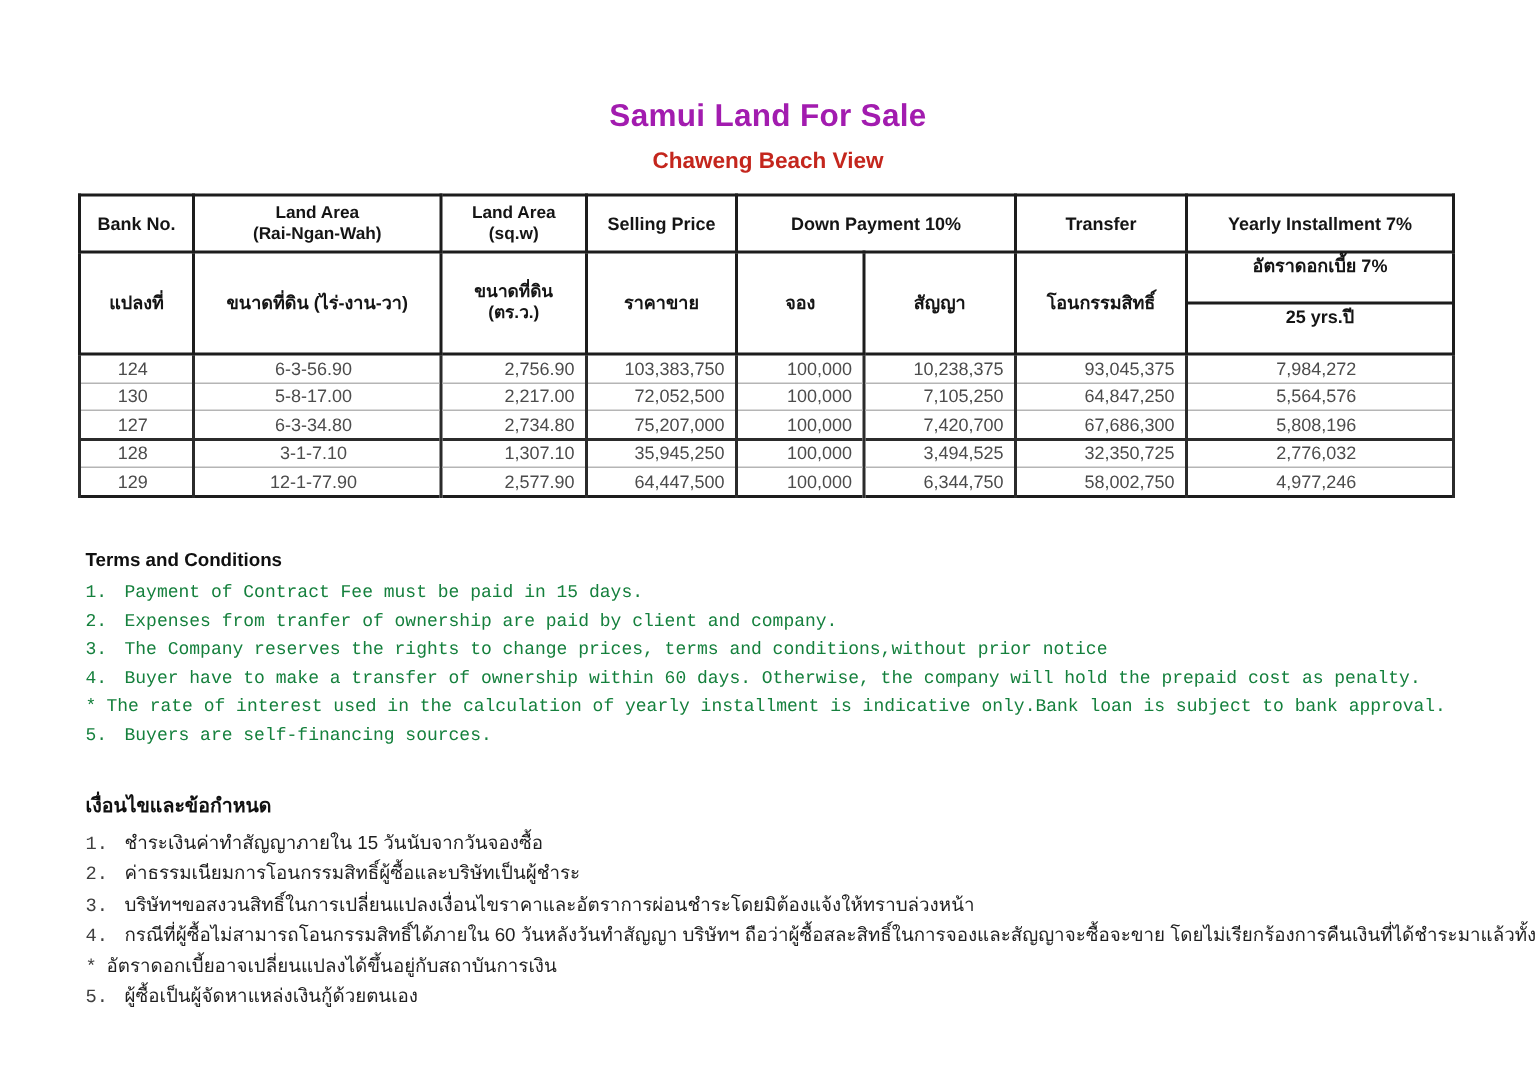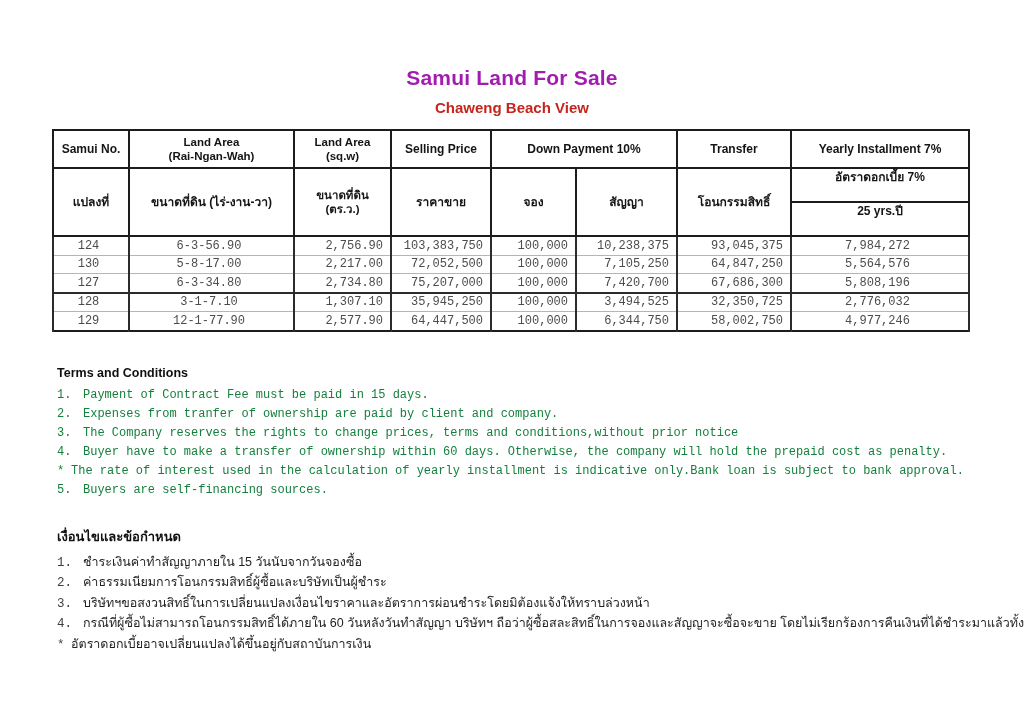--- a/index.html
+++ b/index.html
@@ -40,21 +40,21 @@
   tr.hrow1{height:38px;}
   tr.hrow2{height:34px;}
   .sub-line{display:block;font-size:11.5px;}
   .teal{color:var(--teal);}
 
   th.split-cell{padding:0;}
   .split-cell .half{height:32px;line-height:16px;font-size:12px;font-weight:bold;}
   .split-cell .half + .half{border-top:2px solid var(--ink);}
 
   .price-table tbody td{
-    font-family:Liberation Mono, monospace;
+    font-family:Liberation Sans, sans-serif;
     font-size:12px;color:var(--data-ink);
     height:15.5px;padding:1px 7px 1px 2px;
     border-left:2px solid var(--grid-dark);
     border-right:2px solid var(--grid-dark);
     border-top:1px solid var(--grid-light);
     white-space:nowrap;overflow:hidden;
   }
   .price-table tbody tr:nth-child(4) td,
   .price-table tbody tr:nth-child(7) td{
     border-top:2px solid var(--grid-dark);
@@ -93,21 +93,21 @@
       <col style="width:165px">
       <col style="width:97px">
       <col style="width:100px">
     <col style="width:85px">
       <col style="width:101px">
       <col style="width:114px">
       <col style="width:178px">
   </colgroup>
   <thead>
     <tr class="hrow1">
-      <th><span>Samui No.</span></th>
+      <th><span>Bank No.</span></th>
       <th>
         <span class="sub-line">Land Area</span>
         <span class="sub-line">(Rai-Ngan-Wah)</span>
       </th>
       <th>
         <span class="sub-line">Land Area</span>
         <span class="sub-line">(sq.w)</span>
       </th>
       <th class="teal"><span>Selling Price</span></th>
       <th colspan="2"><span>Down Payment  10%</span></th>
@@ -198,14 +198,15 @@
 </div>
 
 <div class="terms-th">
   <div class="terms-heading-th">เงื่อนไขและข้อกำหนด</div>
   <div id="terms-th-list">
       <div class="th-item"><span class="num">1.</span><span>ชำระเงินค่าทำสัญญาภายใน 15  วันนับจากวันจองซื้อ</span></div>
       <div class="th-item"><span class="num">2.</span><span>ค่าธรรมเนียมการโอนกรรมสิทธิ์ผู้ซื้อและบริษัทเป็นผู้ชำระ</span></div>
       <div class="th-item"><span class="num">3.</span><span>บริษัทฯขอสงวนสิทธิ์ในการเปลี่ยนแปลงเงื่อนไขราคาและอัตราการผ่อนชำระโดยมิต้องแจ้งให้ทราบล่วงหน้า</span></div>
       <div class="th-item"><span class="num">4.</span><span>กรณีที่ผู้ซื้อไม่สามารถโอนกรรมสิทธิ์ได้ภายใน 60  วันหลังวันทำสัญญา  บริษัทฯ ถือว่าผู้ซื้อสละสิทธิ์ในการจองและสัญญาจะซื้อจะขาย  โดยไม่เรียกร้องการคืนเงินที่ได้ชำระมาแล้วทั้งหมด</span></div>
       <div class="th-item star"><span class="num">*</span><span>อัตราดอกเบี้ยอาจเปลี่ยนแปลงได้ขึ้นอยู่กับสถาบันการเงิน</span></div>
+      <div class="th-item"><span class="num">5.</span><span>ผู้ซื้อเป็นผู้จัดหาแหล่งเงินกู้ด้วยตนเอง</span></div>
     </div>
 </div>
 
 </body></html>

